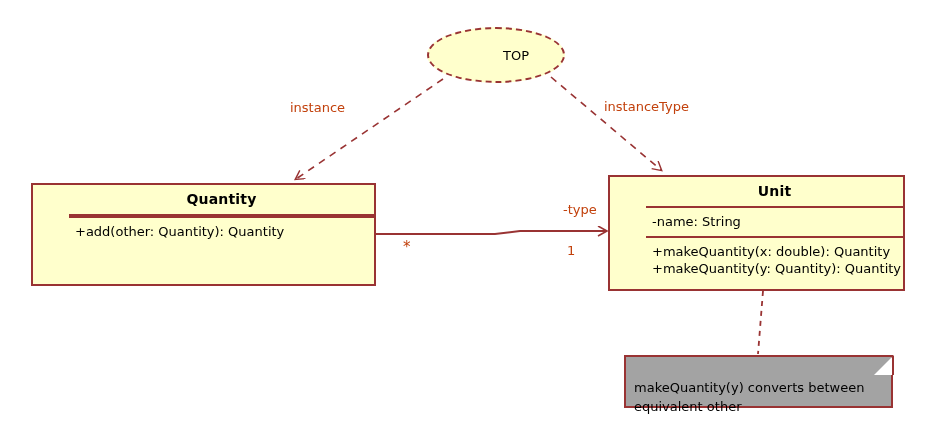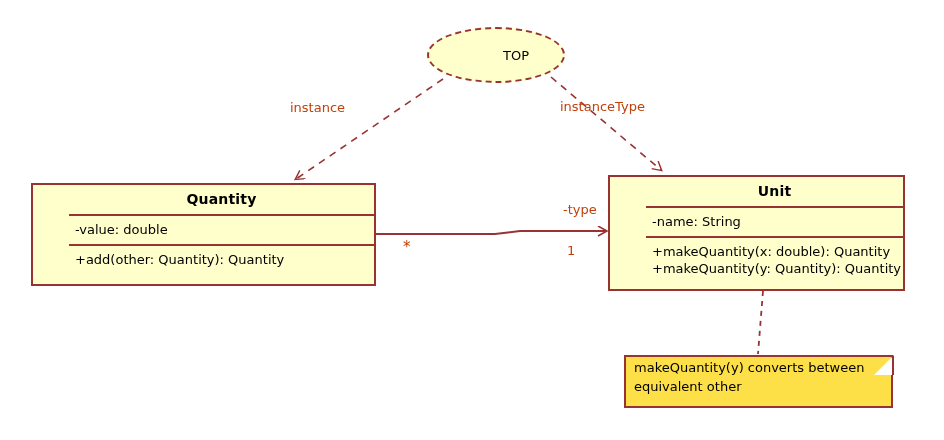--- a/index.html
+++ b/index.html
@@ -91,24 +91,24 @@
     margin-left: 40px;
   }
 
   
   #note-box {
     position: absolute;
     left: 624px;
     top: 355px;
     width: 269px;
     height: 53px;
-    background: #fde047;
+    background: #a3a3a3;
     border: 2px solid #993333;
     box-sizing: border-box;
-    padding: 1px 8px 4px 8px;
+    padding: 21px 8px 4px 8px;
   }
   #note-box .note-line {
     font-size: 13px;
     line-height: 19px;
     white-space: nowrap;
   }
   #note-fold {
     position: absolute;
     left: 874px;
     top: 355px;
@@ -122,21 +122,21 @@
   }
 
   
   .edge-label {
     position: absolute;
     font-size: 13px;
     color: #c2410c;
     white-space: nowrap;
   }
   #label-instance      { left: 290px; top: 100px; }
-  #label-instance-type { left: 560px; top: 99px; }
+  #label-instance-type { left: 604px; top: 99px; }
   #label-type          { left: 563px; top: 202px; }
   #label-mult-star     { left: 403px; top: 238px; font-size: 15px; }
   #label-mult-one      { left: 567px; top: 243px; }
 </style>
 </head>
 <body>
 
 <div id="canvas">
 
   <svg class="svg-layer" width="944" height="440" viewBox="0 0 944 440">
@@ -158,23 +158,20 @@
     <path d="M 763 291 L 758 354" fill="none" stroke="#993333" stroke-width="1.8" stroke-dasharray="5 5"></path>
   </svg>
 
   <div id="top-ellipse">
     <span class="ell-label">TOP</span>
   </div>
 
   <div id="quantity-class" class="uml-class">
     <div class="cls-name">Quantity</div>
     <div class="cls-divider"></div>
-    <div class="cls-compartment">
-      <div class="cls-line">-value: double</div>
-    </div>
     <div class="cls-divider"></div>
     <div class="cls-compartment">
       <div class="cls-line">+add(other: Quantity): Quantity</div>
     </div>
   </div>
 
   <div id="unit-class" class="uml-class">
     <div class="cls-name">Unit</div>
     <div class="cls-divider"></div>
     <div class="cls-compartment">

